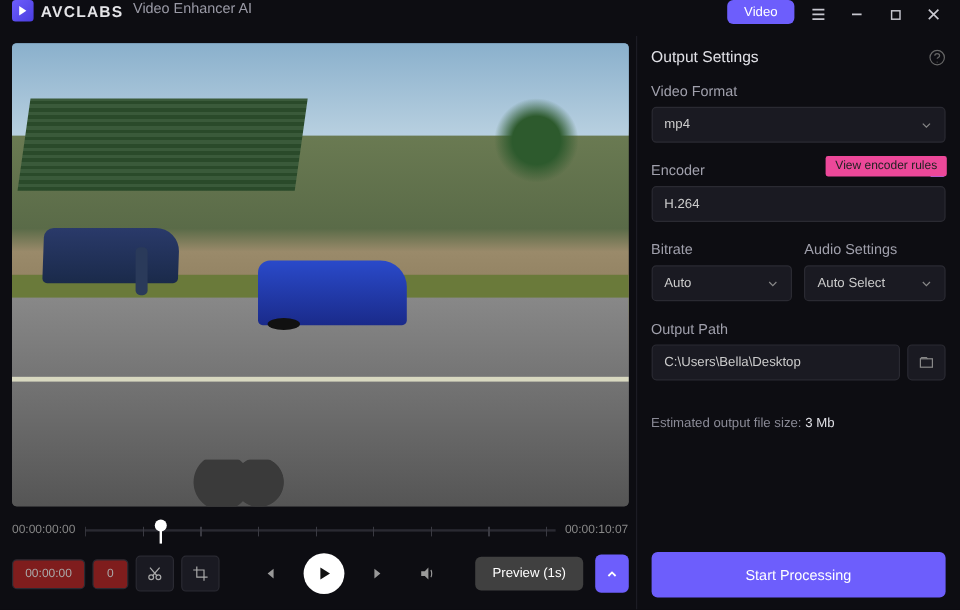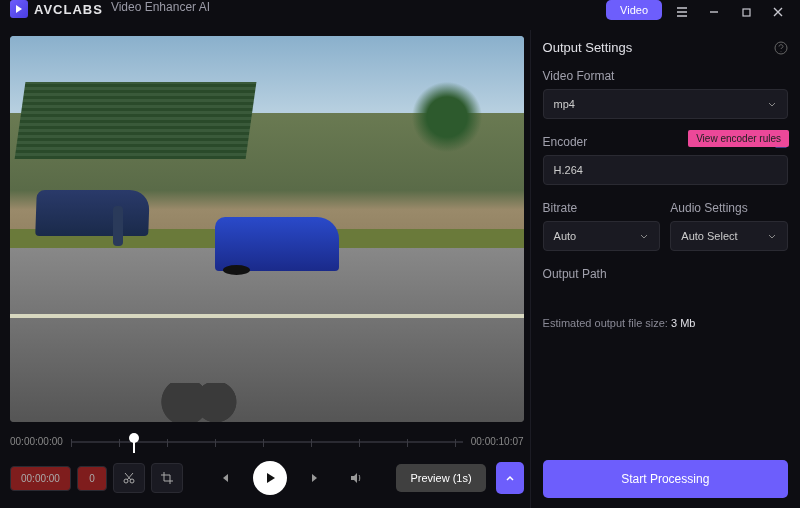--- a/index.html
+++ b/index.html
@@ -219,20 +219,31 @@
           <span>Auto Select</span>
           <svg width="10" height="10" viewBox="0 0 10 10">
               <path d="M2 4l3 3 3-3" stroke="#888" fill="none"></path>
             </svg>
         </div>
       </div>
     </div>
 
     <div class="field-group">
       <div class="label">Output Path</div>
+      <div class="path-row">
+        <div class="select">
+            <span>C:\Users\Bella\Desktop</span>
+          </div>
+        <div class="path-btn">
+            <svg width="14" height="14" viewBox="0 0 14 14">
+              <rect x="2" y="4" width="10" height="7" fill="none" stroke="#888"></rect>
+              <path d="M2 4l1-1h4l1 1" stroke="#888" fill="none"></path>
+            </svg>
+          </div>
+      </div>
     </div>
 
     <div class="est">
       <span>Estimated output file size: </span><b>3 Mb</b>
     </div>
 
     <div class="right-sp"></div>
     <button class="start-btn">Start Processing</button>
   </div>
 </div>

